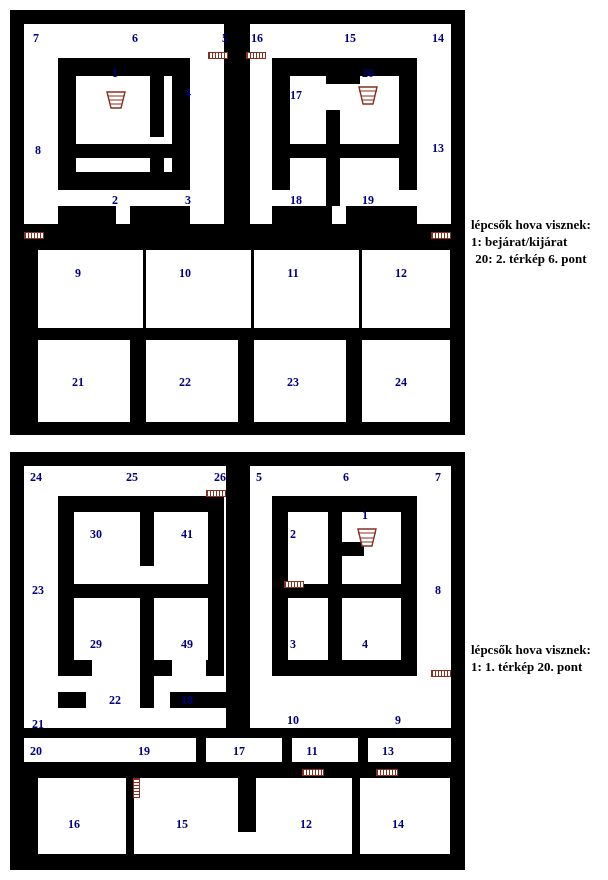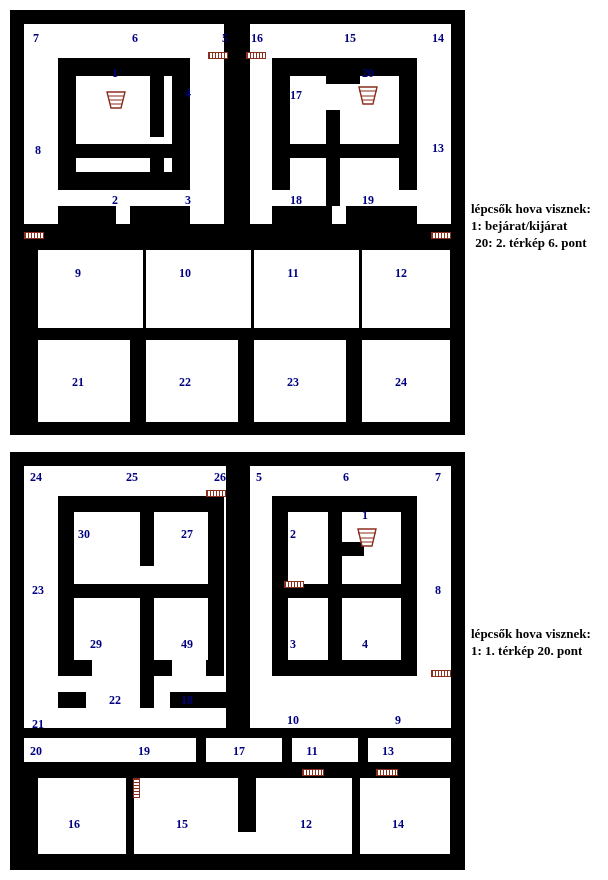--- a/index.html
+++ b/index.html
@@ -59,21 +59,21 @@
   }
   .note {
     position: absolute;
     color: #000000;
     font-size: 13px;
     font-weight: bold;
     font-family: "Liberation Serif", serif;
     line-height: 17px;
     white-space: nowrap;
   }
-  .note .head { font-weight: bold; }
+  .note .head { font-weight: bold; margin-top: 16px; }
 </style>
 </head>
 <body>
 
 <div class="map" id="map1">
 
   <div class="room" style="left:14px; top:14px; width:200px; height:200px;"></div>
   <div class="room" style="left:240px; top:14px; width:201px; height:200px;"></div>
 
   <div style="position:absolute;left:48px;top:48px;width:132px;height:18px;background:#000;"></div>
@@ -215,22 +215,22 @@
     <line x1="5" y1="12" x2="19" y2="12" stroke="#8a2f1e" stroke-width="1"></line>
     <line x1="6" y1="16" x2="18" y2="16" stroke="#8a2f1e" stroke-width="1"></line>
   </svg>
 
   <div class="rlabel" style="left:26px;  top:25px;">24</div>
   <div class="rlabel" style="left:122px; top:25px;">25</div>
   <div class="rlabel" style="left:210px; top:25px;">26</div>
   <div class="rlabel" style="left:249px; top:25px;">5</div>
   <div class="rlabel" style="left:336px; top:25px;">6</div>
   <div class="rlabel" style="left:428px; top:25px;">7</div>
-  <div class="rlabel" style="left:74px;  top:82px;">30</div>
-  <div class="rlabel" style="left:177px; top:82px;">27</div>
+  <div class="rlabel" style="left:86px;  top:82px;">30</div>
+  <div class="rlabel" style="left:177px; top:82px;">41</div>
   <div class="rlabel" style="left:283px; top:82px;">2</div>
   <div class="rlabel" style="left:355px; top:63px;">1</div>
   <div class="rlabel" style="left:28px;  top:138px;">23</div>
   <div class="rlabel" style="left:428px; top:138px;">8</div>
   <div class="rlabel" style="left:86px;  top:192px;">29</div>
   <div class="rlabel" style="left:177px; top:192px;">49</div>
   <div class="rlabel" style="left:283px; top:192px;">3</div>
   <div class="rlabel" style="left:355px; top:192px;">4</div>
   <div class="rlabel" style="left:105px; top:248px;">22</div>
   <div class="rlabel" style="left:177px; top:248px;">18</div>

